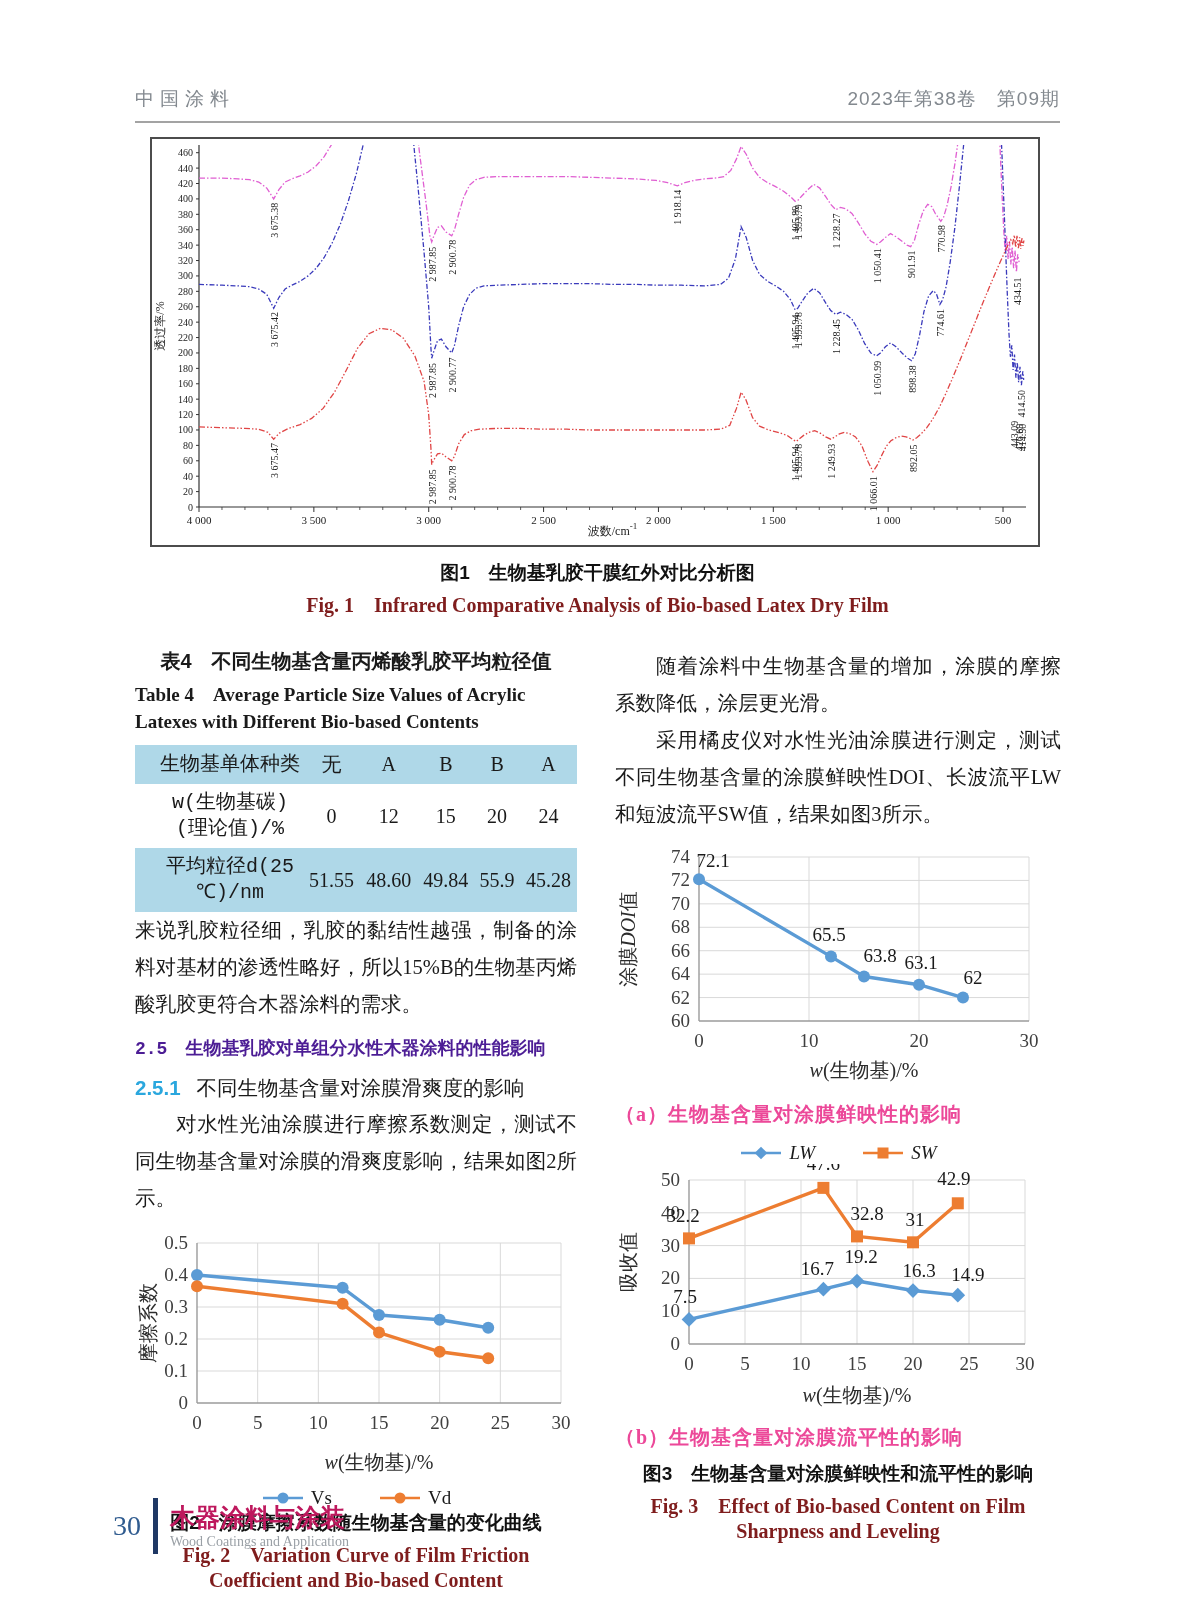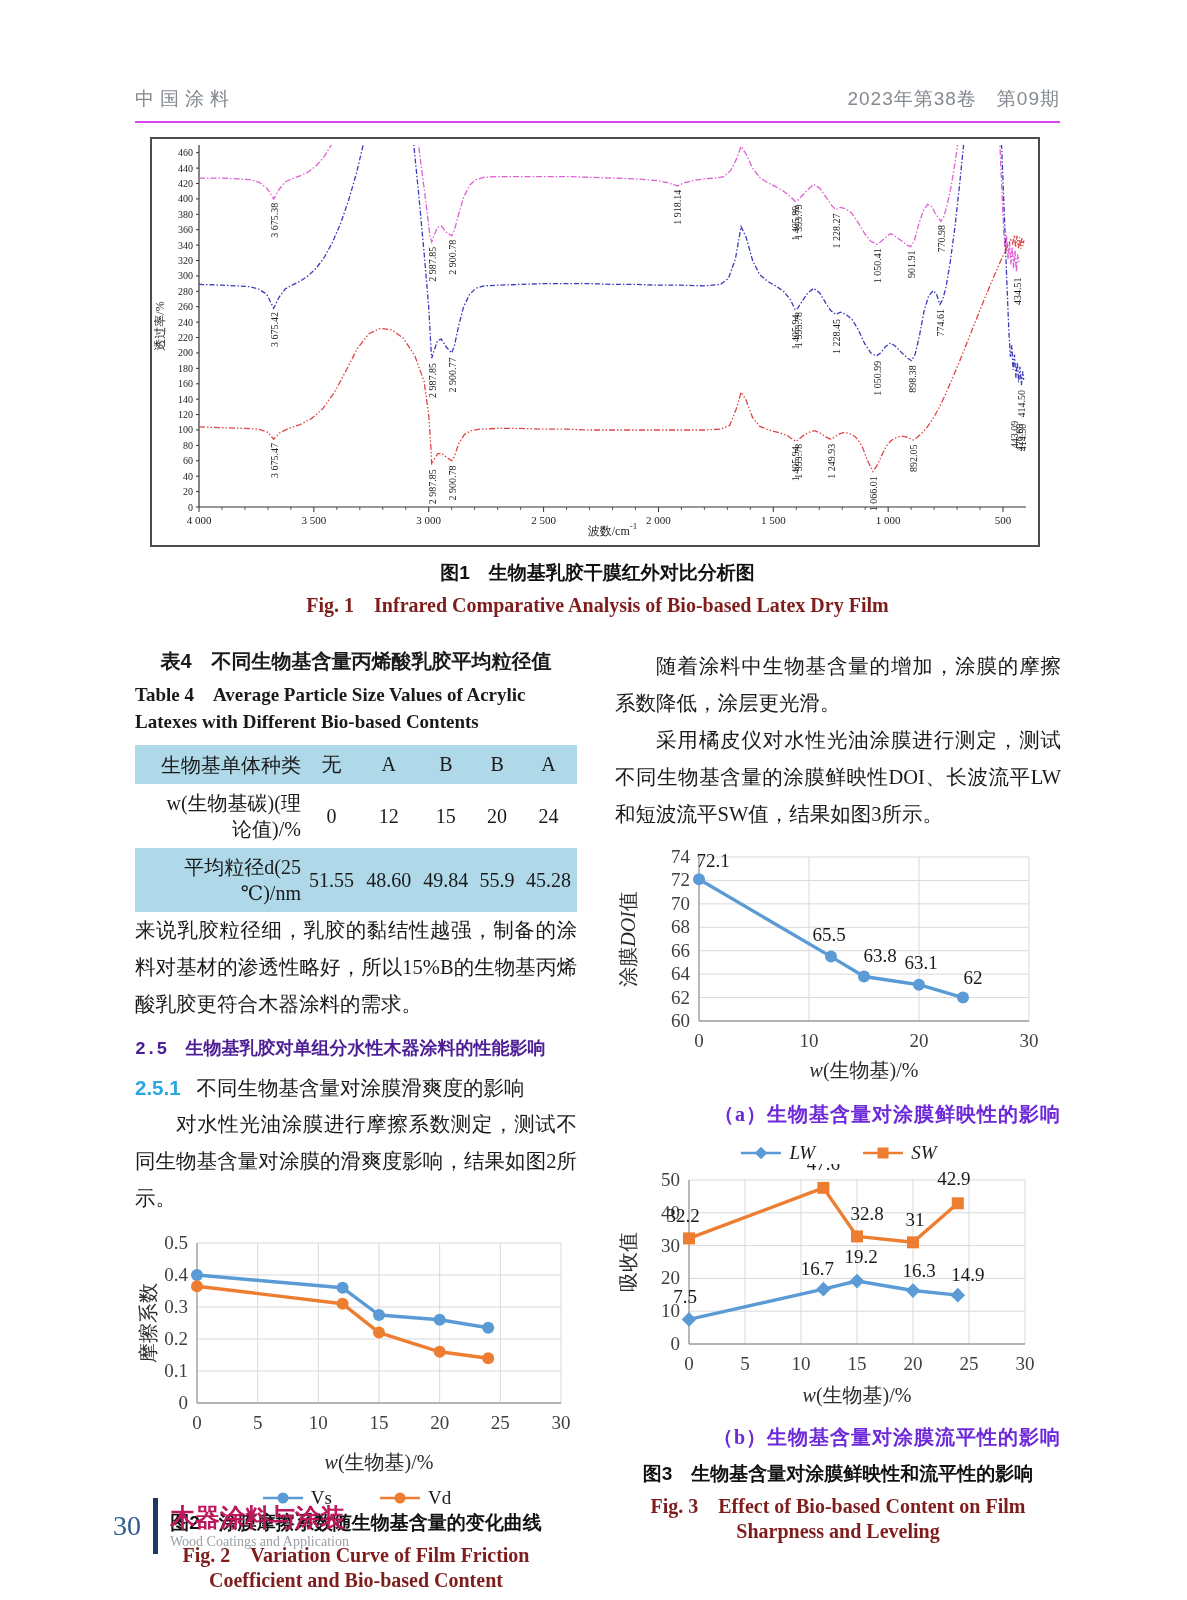--- a/index.html
+++ b/index.html
@@ -1,50 +1,50 @@
 <!DOCTYPE html>
 <html><head>
 <meta charset="utf-8">
 <style>
   html,body{margin:0;padding:0;background:#e8e8e8;}
   .page{position:relative;width:1187px;height:1600px;background:#ffffff;margin:0 auto;
         font-family:"Liberation Serif","DejaVu Serif",serif;color:#1a1a1a;overflow:hidden;}
   
   .header{position:absolute;left:135px;top:86px;width:925px;display:flex;justify-content:space-between;
-          align-items:flex-end;border-bottom:2px solid #d946ef;padding-bottom:9px;
+          align-items:flex-end;border-bottom:2px solid #a3a3a3;padding-bottom:9px;
           font-family:"Liberation Sans","DejaVu Sans",sans-serif;color:#83898f;font-size:19px;}
   .header .jname{letter-spacing:6px;}
   .header .issue{letter-spacing:1px;}
   
   .fig1-box{position:absolute;left:150px;top:137px;width:886px;height:406px;border:2px solid #4c4c4c;background:#fff;}
   .fig1-cap{position:absolute;left:135px;top:560px;width:925px;text-align:center;}
   .cap-zh{font-family:"Liberation Sans","DejaVu Sans",sans-serif;font-weight:bold;font-size:19px;color:#111;}
   .cap-en{font-weight:bold;font-size:20px;margin-top:6px;color:#7f1d1d;}
   
   .col{position:absolute;top:648px;}
   .col-left{left:135px;width:442px;}
   .col-right{left:615px;width:446px;}
   .tbl-title-zh{font-family:"Liberation Sans","DejaVu Sans",sans-serif;font-weight:bold;font-size:20px;text-align:center;}
   .tbl-title-en{font-weight:bold;font-size:19px;text-align:left;margin-top:6px;line-height:27px;}
   table.t4{border-collapse:collapse;width:100%;margin-top:10px;font-size:20px;}
   table.t4 td{padding:6px 2px;vertical-align:middle;}
-  table.t4 td.lab{text-align:right;width:38%;padding-left:24px;line-height:26px;}
+  table.t4 td.lab{text-align:center;width:38%;padding-left:24px;line-height:26px;font-family:Liberation Mono, monospace;}
   table.t4 td.val{text-align:center;}
   tr.blue{background:#afd8e8;}
   p.body{font-size:20.5px;line-height:37px;text-align:justify;margin:0;}
   .mt1{margin-top:26px;}
   .indent{text-indent:2em;}
   .h-sec{font-family:Liberation Mono, monospace;font-weight:bold;font-size:18px;
          color:#4c1d95;margin-top:9px;line-height:34px;}
   .h-sub{font-size:20.5px;margin-top:4px;line-height:36px;}
   .h-sub .num{font-family:"Liberation Sans","DejaVu Sans",sans-serif;font-weight:bold;color:#2aa7de;margin-right:16px;}
   .chartwrap{text-align:center;}
   .legend-row{display:flex;justify-content:center;gap:46px;align-items:center;font-size:19px;}
   .legend-row .li{display:flex;align-items:center;gap:6px;}
-  .subcap{color:#6d28d9;font-weight:bold;font-size:20px;text-align:right;letter-spacing:1px;}
+  .subcap{color:#ec4899;font-weight:bold;font-size:20px;text-align:left;letter-spacing:1px;}
   
   .footer{position:absolute;left:113px;top:1498px;display:flex;align-items:center;}
   .footer .pageno{font-size:28px;color:#2f5b8f;margin-right:12px;}
   .footer .bar{width:5px;height:56px;background:#1f3864;margin-right:12px;}
   .footer .czh{font-family:Liberation Sans, sans-serif;font-weight:bold;font-size:25px;color:#be185d;line-height:28px;}
   .footer .cen{font-size:14px;color:#9aa0a6;margin-top:3px;}
   svg text{font-family:"Liberation Serif","DejaVu Serif",serif;}
 </style>
 </head>
 <body>

